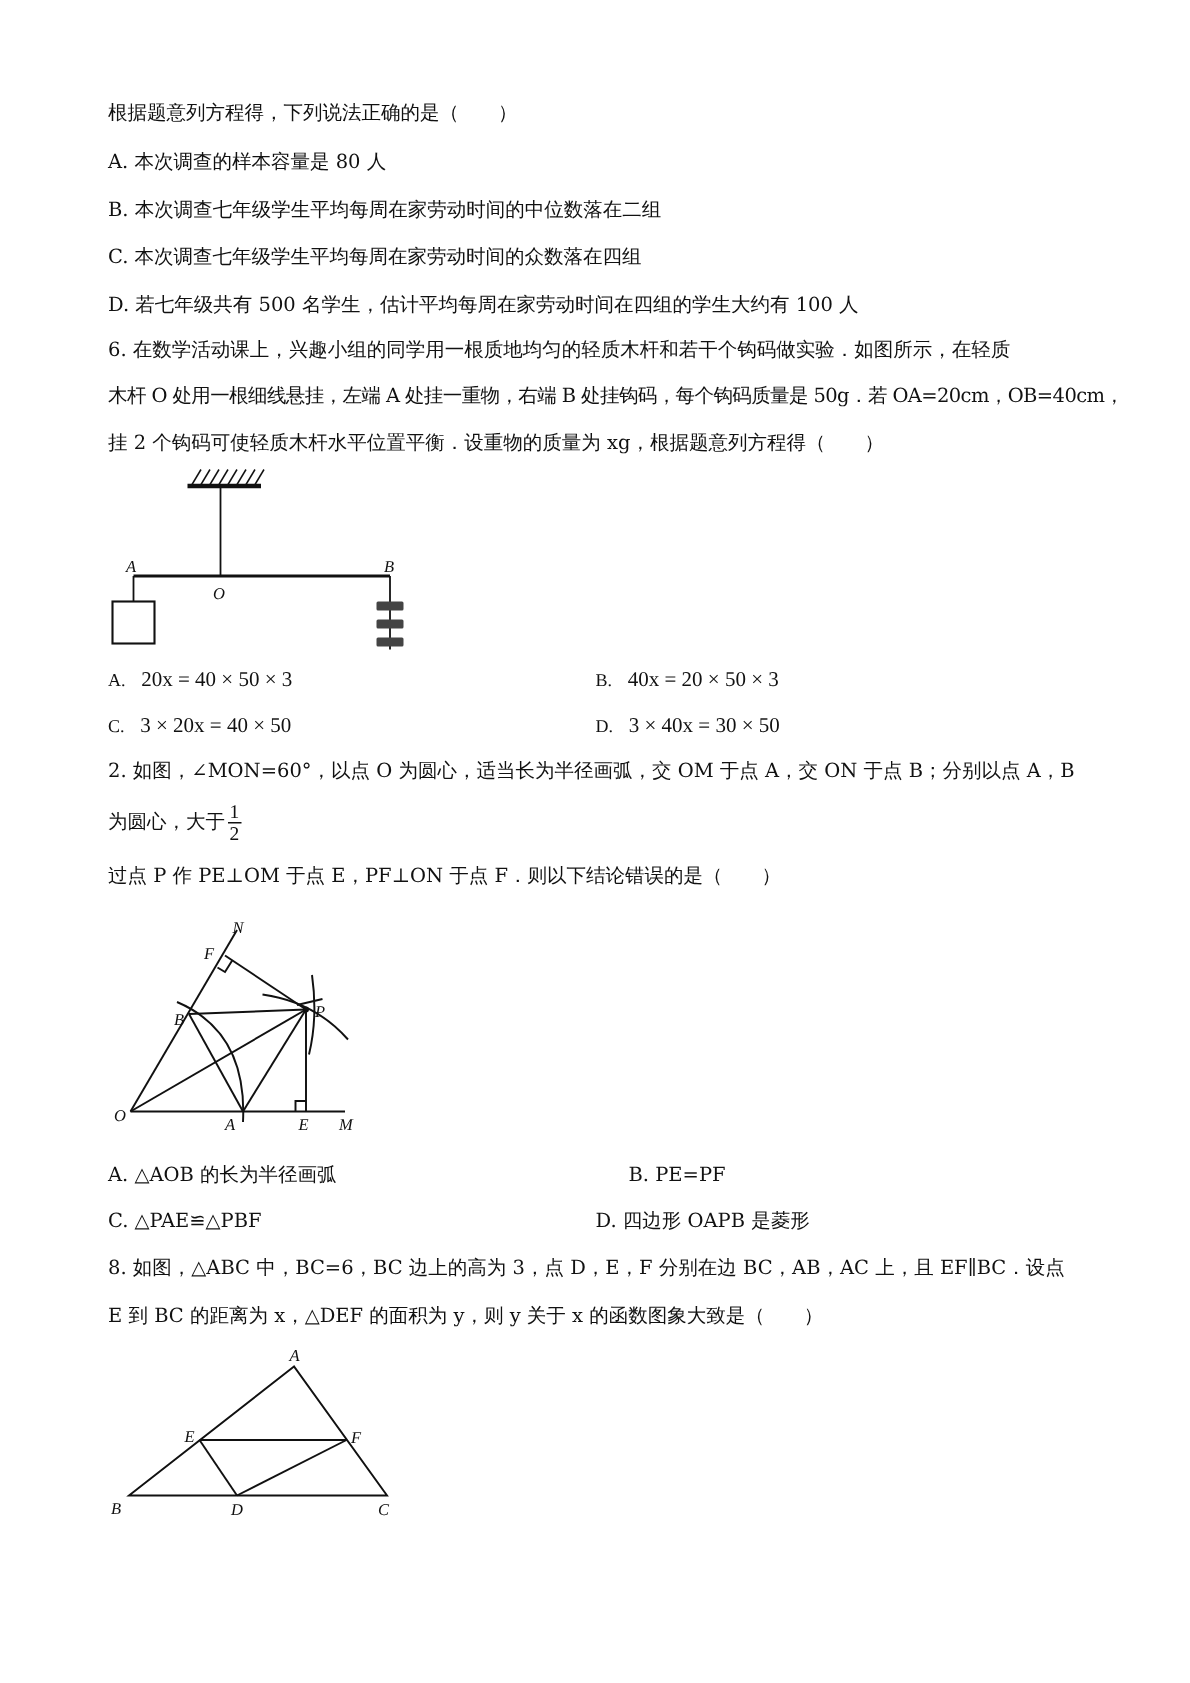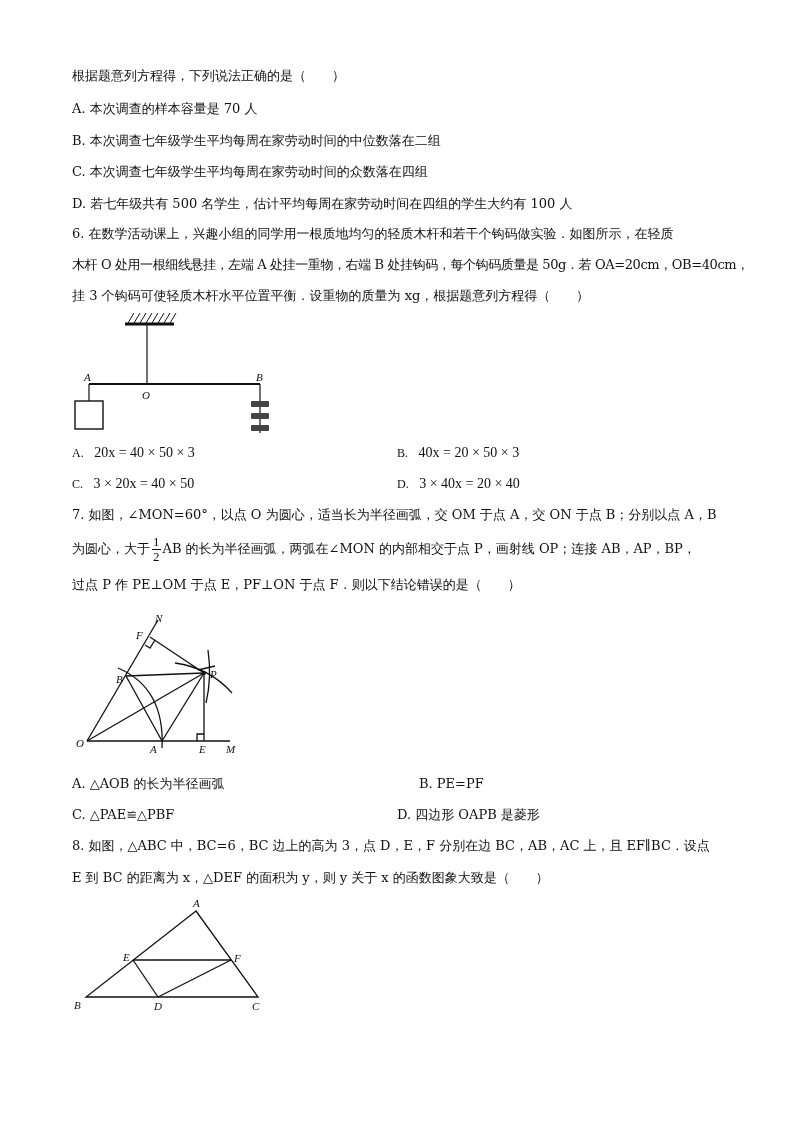--- a/index.html
+++ b/index.html
@@ -12,28 +12,28 @@
   .frac{display:inline-block;vertical-align:middle;text-align:center;margin:0 2px;font-family:"Liberation Serif",serif;font-size:13px;line-height:14px;}
   .frac span{display:block;}
   .frac .num{border-bottom:1px solid #111;padding:0 1px;}
   svg{position:absolute;}
   svg text{font-family:"Liberation Serif",serif;font-style:italic;font-size:11px;fill:#111;}
 </style>
 </head>
 <body>
 
 <div class="line" style="top:68px">根据题意列方程得，下列说法正确的是（　　）</div>
-<div class="line" style="top:101px">A.  本次调查的样本容量是 70 人</div>
+<div class="line" style="top:101px">A.  本次调查的样本容量是 80 人</div>
 <div class="line" style="top:133px">B.  本次调查七年级学生平均每周在家劳动时间的中位数落在二组</div>
 <div class="line" style="top:164px">C.  本次调查七年级学生平均每周在家劳动时间的众数落在四组</div>
 <div class="line" style="top:196px">D.  若七年级共有 500 名学生，估计平均每周在家劳动时间在四组的学生大约有 100 人</div>
 
 <div class="line" style="top:226px">6. 在数学活动课上，兴趣小组的同学用一根质地均匀的轻质木杆和若干个钩码做实验．如图所示，在轻质</div>
 <div class="line" style="top:257px;letter-spacing:-0.4px">木杆 O 处用一根细线悬挂，左端 A 处挂一重物，右端 B 处挂钩码，每个钩码质量是 50g．若 OA=20cm，OB=40cm，</div>
-<div class="line" style="top:288px">挂 3 个钩码可使轻质木杆水平位置平衡．设重物的质量为 xg，根据题意列方程得（　　）</div>
+<div class="line" style="top:288px">挂 2 个钩码可使轻质木杆水平位置平衡．设重物的质量为 xg，根据题意列方程得（　　）</div>
 
 <svg style="left:70px;top:308px" width="210" height="130" viewBox="0 0 210 130">
   <g stroke="#111" stroke-width="1">
     <line x1="55" y1="16" x2="104" y2="16" stroke-width="3"></line>
     <line x1="58" y1="15" x2="64" y2="5"></line>
       <line x1="64" y1="15" x2="70" y2="5"></line>
     <line x1="70" y1="15" x2="76" y2="5"></line>
       <line x1="76" y1="15" x2="82" y2="5"></line>
     <line x1="82" y1="15" x2="88" y2="5"></line>
       <line x1="88" y1="15" x2="94" y2="5"></line>
@@ -60,26 +60,26 @@
 <div class="opt eq" style="left:397px;top:445px">
   <span style="font-size:12px">B.</span>&nbsp;&nbsp;
   <span>40x = 20 × 50 × 3</span>
 </div>
 <div class="opt eq" style="left:72px;top:476px">
   <span style="font-size:12px">C.</span>&nbsp;&nbsp;
   <span>3 × 20x = 40 × 50</span>
 </div>
 <div class="opt eq" style="left:397px;top:476px">
   <span style="font-size:12px">D.</span>&nbsp;&nbsp;
-  <span>3 × 40x = 20 × 40</span>
+  <span>3 × 40x = 30 × 50</span>
 </div>
 
-<div class="line" style="top:507px">7. 如图，∠MON=60°，以点 O 为圆心，适当长为半径画弧，交 OM 于点 A，交 ON 于点 B；分别以点 A，B</div>
+<div class="line" style="top:507px">2. 如图，∠MON=60°，以点 O 为圆心，适当长为半径画弧，交 OM 于点 A，交 ON 于点 B；分别以点 A，B</div>
 <div class="line" style="top:534px;line-height:30px">
-  <span>为圆心，大于</span><span class="frac"><span class="num">1</span><span>2</span></span><span>AB 的长为半径画弧，两弧在∠MON 的内部相交于点 P，画射线 OP；连接 AB，AP，BP，</span>
+  <span>为圆心，大于</span><span class="frac"><span class="num">1</span><span>2</span></span>
 </div>
 <div class="line" style="top:577px">过点 P 作 PE⊥OM 于点 E，PF⊥ON 于点 F．则以下结论错误的是（　　）</div>
 
 <svg style="left:70px;top:608px" width="190" height="150" viewBox="0 0 190 150">
   <g stroke="#111" stroke-width="1.3" fill="none">
     <line x1="17" y1="133" x2="160" y2="133"></line>
     <line x1="17" y1="133" x2="88" y2="12"></line>
     <line x1="80" y1="29" x2="134" y2="65"></line>
     <line x1="56" y1="68" x2="134" y2="65"></line>
     <line x1="17" y1="133" x2="134" y2="65"></line>

